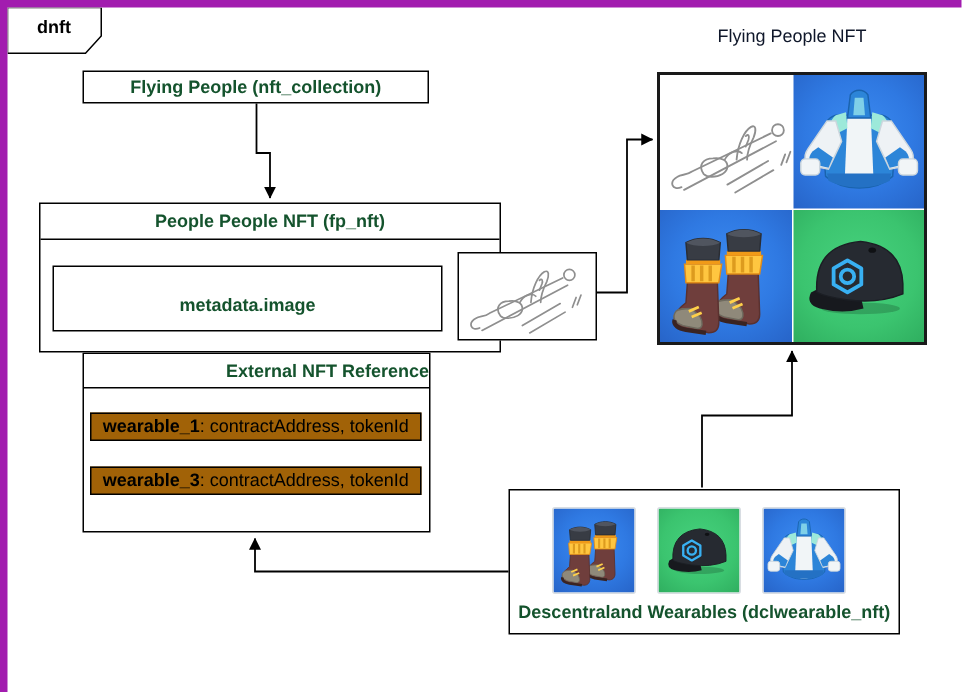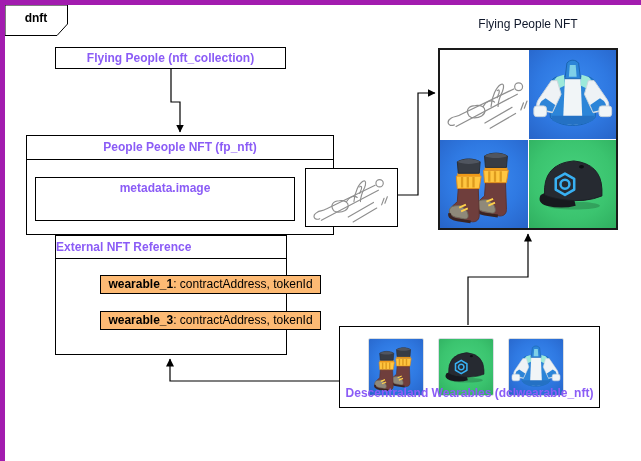--- a/index.html
+++ b/index.html
@@ -11,60 +11,60 @@
     font-family:Liberation Sans, sans-serif;
     overflow:hidden;
   }
   .abs{position:absolute;}
   .box{
     position:absolute;
     background:#fff;
     border:1px solid #000;
     box-sizing:border-box;
     font-size:12px;
-    color:#8b5cf6;
+    color:#14532d;
   }
   .bold{font-weight:bold;}
   
   #tab-label{
     position:absolute;left:0;top:6px;width:62px;
     text-align:center;font-weight:bold;font-size:12px;z-index:7;
   }
   
   #box-collection{left:50px;top:42px;width:231px;height:22px;line-height:20px;font-weight:bold;text-align:center;}
   
   #box-fpnft{left:21px;top:130px;width:308px;height:100px;}
   #box-fpnft .hdr{height:23px;line-height:23px;border-bottom:1px solid #000;font-weight:bold;text-align:center;}
-  #box-metadata{left:30px;top:172px;width:260px;height:44px;font-weight:bold;text-align:center;padding-top:2px;line-height:17px;}
+  #box-metadata{left:30px;top:172px;width:260px;height:44px;font-weight:bold;text-align:center;padding-top:17px;line-height:17px;}
   
   #box-external{left:50px;top:230px;width:232px;height:120px;}
-  #box-external .hdr{height:22px;line-height:22px;border-bottom:1px solid #000;font-weight:bold;text-align:left;}
+  #box-external .hdr{height:22px;line-height:22px;border-bottom:1px solid #000;font-weight:bold;text-align:right;}
   .wrow{
     position:absolute;left:55px;width:221px;height:19px;
-    border:1px solid #000;box-sizing:border-box;background:#fdba74;
-    font-size:12px;line-height:17px;text-align:center;white-space:nowrap;margin-left:40px;
+    border:1px solid #000;box-sizing:border-box;background:#a16207;
+    font-size:12px;line-height:17px;text-align:center;white-space:nowrap;
   }
   
   #sketch-box{left:300px;top:163px;width:93px;height:59px;background:#fff;border:1px solid #000;box-sizing:border-box;z-index:3;}
   #sketch-box svg{display:block;width:100%;height:100%;}
   
   #grid-title{left:433px;top:12px;width:180px;font-size:12px;text-align:center;color:#0f172a;}
   #grid{
     left:433px;top:43px;width:180px;height:182px;
     border:2px solid #1a1a1a;box-sizing:border-box;
     display:grid;grid-template-columns:1fr 1fr;grid-template-rows:1fr 1fr;
     gap:1px;background:#fff;
   }
   .tile{position:relative;overflow:hidden;}
   .tile svg{display:block;width:100%;height:100%;}
   .bg-white{background:#ffffff;}
   .bg-blue{background:radial-gradient(circle at 50% 45%, #3c8cf2 0%, #2f79e2 55%, #2764c8 100%);}
   .bg-green{background:radial-gradient(circle at 50% 45%, #47d27e 0%, #3bc46f 60%, #2fae5f 100%);}
   
-  #box-wearables{left:334px;top:321px;width:261px;height:82px;}
+  #box-wearables{left:334px;top:321px;width:261px;height:97px;}
   .wtile{
     position:absolute;top:11px;width:56px;height:58px;
     border:1px solid #d8dde2;border-radius:2px;box-sizing:border-box;overflow:hidden;
   }
   .wtile svg{display:block;width:100%;height:100%;}
   #wtile-boots{left:28px;}
   #wtile-cap{left:98px;}
   #wtile-jacket{left:168px;}
   #wearables-label{position:absolute;left:0;right:0;bottom:7px;text-align:center;font-weight:bold;font-size:12px;}
   

